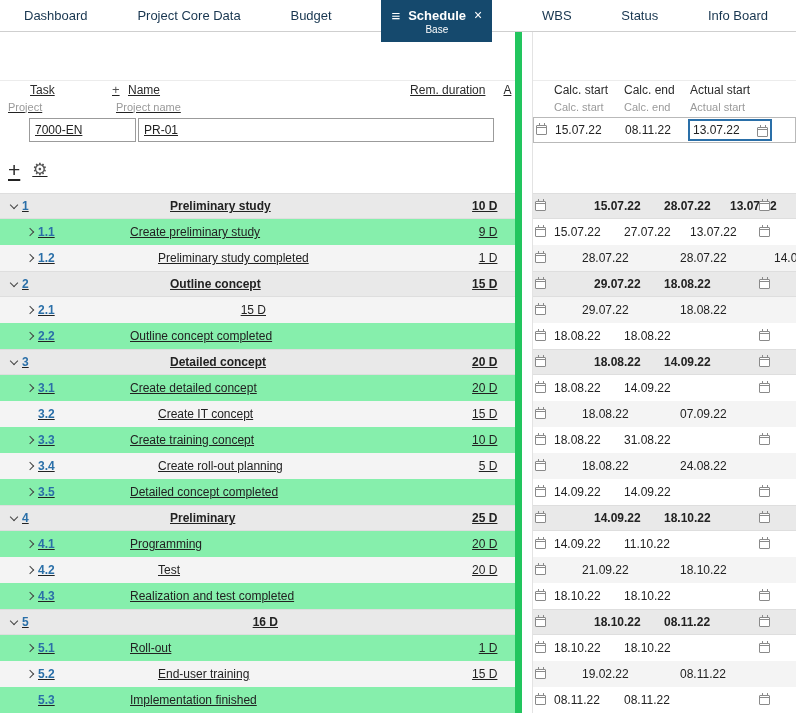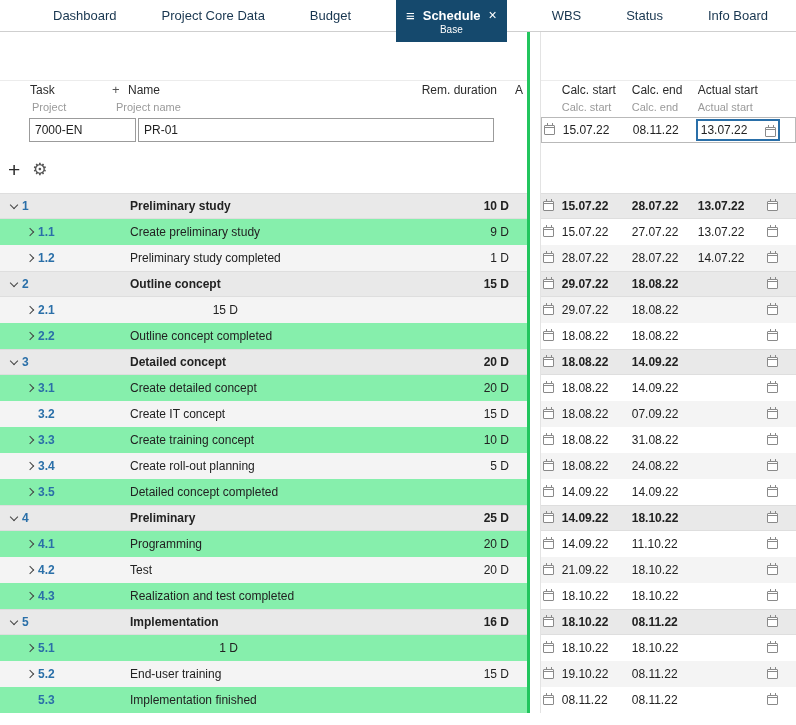--- a/index.html
+++ b/index.html
@@ -13,49 +13,49 @@
   body {
     width:796px; height:725px; overflow:hidden; background:#fff;
     font-family:"Liberation Sans", sans-serif; color:#222; font-size:12px;
   }
   
   .tabbar {
     position:relative; height:32px; border-bottom:1px solid #cfcfcf;
     display:flex; align-items:center; justify-content:space-between;
     padding:0 28px 0 24px; background:#fff;
   }
-  .tab { font-size:13px; color:#17354f; white-space:nowrap; cursor:default;margin-left:29px; }
+  .tab { font-size:13px; color:#17354f; white-space:nowrap; cursor:default; }
   .tab-active {
     align-self:flex-start; position:relative; z-index:5;
     height:42px; background:var(--active-tab-bg); color:#fff;
     display:flex; flex-direction:column; justify-content:center; align-items:center;
     padding:0 10px;
   }
   .tab-active .trow { display:flex; align-items:center; gap:8px; font-weight:bold; font-size:13px; }
   .menu-glyph { font-size:15px; line-height:1; }
   .close-glyph { font-size:14px; line-height:1; font-weight:normal; }
   .tab-active .base { font-size:10px; margin-top:1px; font-weight:normal; }
 
   
   .content { display:flex; }
-  .left-pane  { width:546px; border-right:3px solid #22c55e; }
+  .left-pane  { width:546px; border-right:7px solid #22c55e;text-decoration:underline; }
   .gap        { width:10px; }
   .right-pane { width:264px; border-left:1px solid #e3e3e3; }
   .spacer-top { height:48px; }
   .tb-spacer  { height:48px; }
 
   
   .lh1 { display:flex; align-items:center; height:18px; border-top:1px solid #ececec; color:#2b2b2b; }
   .lh1 .h-task { width:112px; padding-left:30px; }
   .lh1 .h-plus { width:14px; color:#555; font-size:13px; text-align:left; }
   .lh1 .h-name { flex:1; padding-left:2px; }
   .lh1 .h-dur  { width:130px; text-align:right; padding-right:18px; }
   .lh1 .h-a    { width:12px; overflow:hidden; white-space:nowrap; }
   .lh2 { display:flex; align-items:center; height:17px; color:#9a9a9a; font-size:11px; }
-  .lh2 .h-proj  { width:112px; padding-left:32px; }
+  .lh2 .h-proj  { width:112px; padding-left:8px; }
   .lh2 .h-pname { flex:1; padding-left:4px; }
   .lin { height:30px; display:flex; align-items:center; padding-left:2px; }
   .lin input {
     height:24px; border:1px solid #9b9b9b; background:#fff;
     font-family:"Liberation Sans", sans-serif; font-size:12px; color:#222; padding:0 5px;
   }
   .lin .box1 { width:107px;margin-left:27px; }
   .lin .box2 { width:356px; margin-left:2px; }
   .ltoolbar { height:48px; display:flex; align-items:center; gap:12px; padding-left:8px; }
   .plus-btn { font-size:21px; color:#2b2b2b; line-height:1; cursor:pointer; }
@@ -72,23 +72,23 @@
   .actual-box {
     grid-column:4 / 6; height:22px; margin-right:1px;
     border:2px solid var(--highlight); background:#fff;
     display:flex; align-items:center; justify-content:space-between;
     padding:0 2px 0 3px;
   }
 
   
   .lrow { height:26px; display:flex; align-items:center; background:#86efac; }
   .rrow { height:26px; background:#fff; }
-  .stripe { background:var(--stripe-bg); }
+  .stripe { background:var(--stripe-bg);gap:28px; }
   .grp { background:var(--group-row-bg); box-shadow: inset 0 1px 0 #dedede, inset 0 -1px 0 #dedede; }
-  .grp .rname, .grp .rdur, .grp .d { font-weight:bold; }
+  .grp .rname, .grp .rdur, .grp .d { font-weight:bold;margin-left:40px; }
   .lrow .indent { width:126px; display:flex; align-items:center; padding-left:6px; }
   .chev { flex:0 0 16px; display:flex; justify-content:center; align-items:center; }
   .chev.ind2 { margin-left:16px; }
   .c-down  { width:6px; height:6px; border-left:1px solid #444; border-bottom:1px solid #444; transform:rotate(-45deg); margin-top:-3px; }
   .c-right { width:6px; height:6px; border-top:1px solid #444; border-right:1px solid #444; transform:rotate(45deg); }
   .num { color:var(--task-number); font-weight:bold; }
   .rname { flex:1; padding-left:4px; white-space:nowrap; overflow:hidden; }
   .rdur { width:130px; text-align:right; padding-right:18px; white-space:nowrap; }
   .rrow .d { padding-left:3px; white-space:nowrap; }
 
@@ -305,30 +305,30 @@
     <span class="rname">Realization and test completed</span>
     <span class="rdur"></span>
   </div>
         <div class="lrow grp">
     <div class="indent">
       <span class="chev">
               <i class="c-down"></i>
             </span>
       <span class="num">5</span>
     </div>
-    <span class="rname">Implementation</span>
     <span class="rdur">16 D</span>
   </div>
         <div class="lrow">
     <div class="indent">
       <span class="chev ind2">
               <i class="c-right"></i>
             </span>
       <span class="num">5.1</span>
     </div>
+    <span class="rname">Roll-out</span>
     <span class="rdur">1 D</span>
   </div>
         <div class="lrow stripe">
     <div class="indent">
       <span class="chev ind2">
               <i class="c-right"></i>
             </span>
       <span class="num">5.2</span>
     </div>
     <span class="rname">End-user training</span>
@@ -497,21 +497,21 @@
   </div>
         <div class="rgrid rrow">
     <span class="cal-cell"><span class="cal"></span></span>
     <span class="d">18.10.22</span>
     <span class="d">18.10.22</span>
     <span class="d"></span>
     <span class="cal-cell"><span class="cal"></span></span>
   </div>
         <div class="rgrid rrow stripe">
     <span class="cal-cell"><span class="cal"></span></span>
-    <span class="d">19.10.22</span>
+    <span class="d">19.02.22</span>
     <span class="d">08.11.22</span>
     <span class="d"></span>
     <span class="cal-cell"><span class="cal"></span></span>
   </div>
         <div class="rgrid rrow">
     <span class="cal-cell"><span class="cal"></span></span>
     <span class="d">08.11.22</span>
     <span class="d">08.11.22</span>
     <span class="d"></span>
     <span class="cal-cell"><span class="cal"></span></span>

